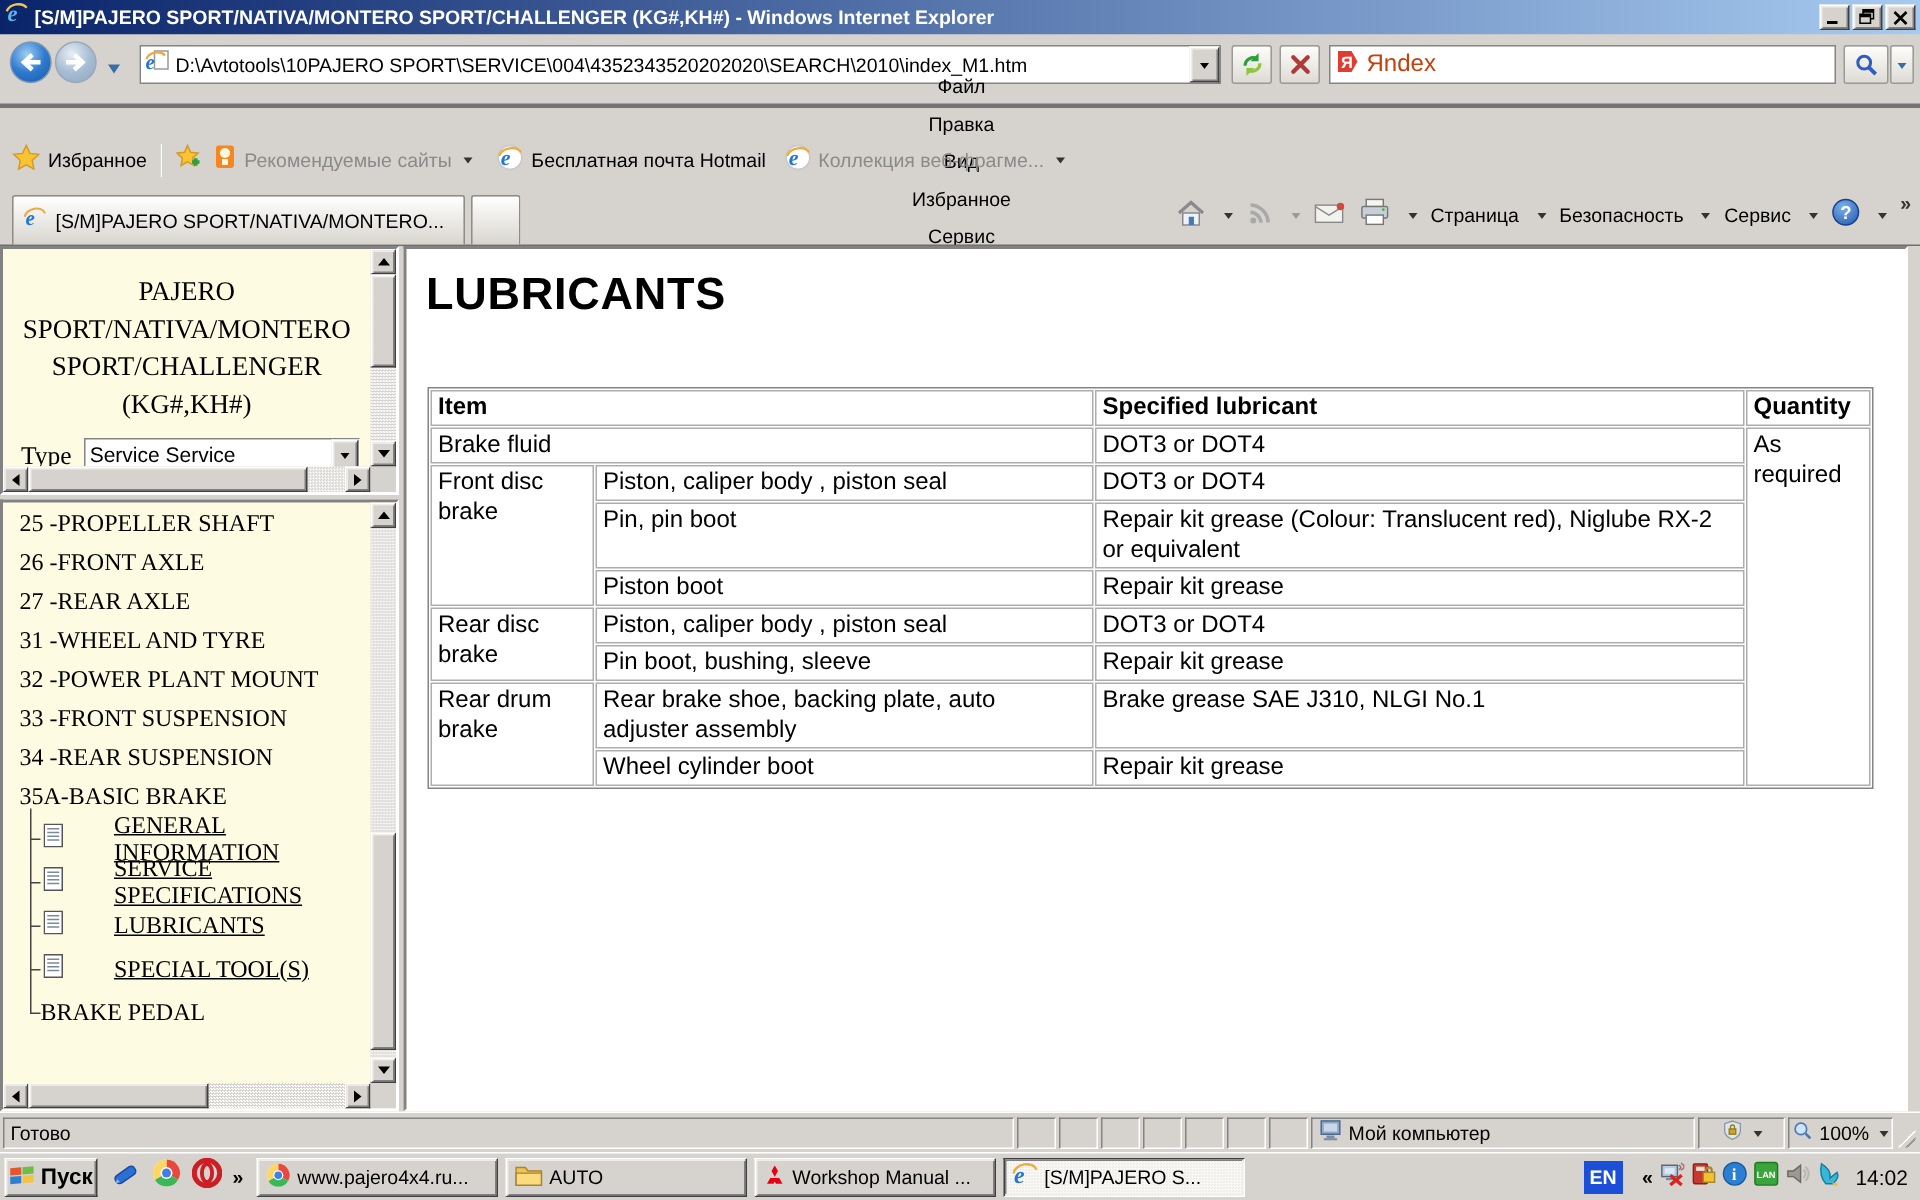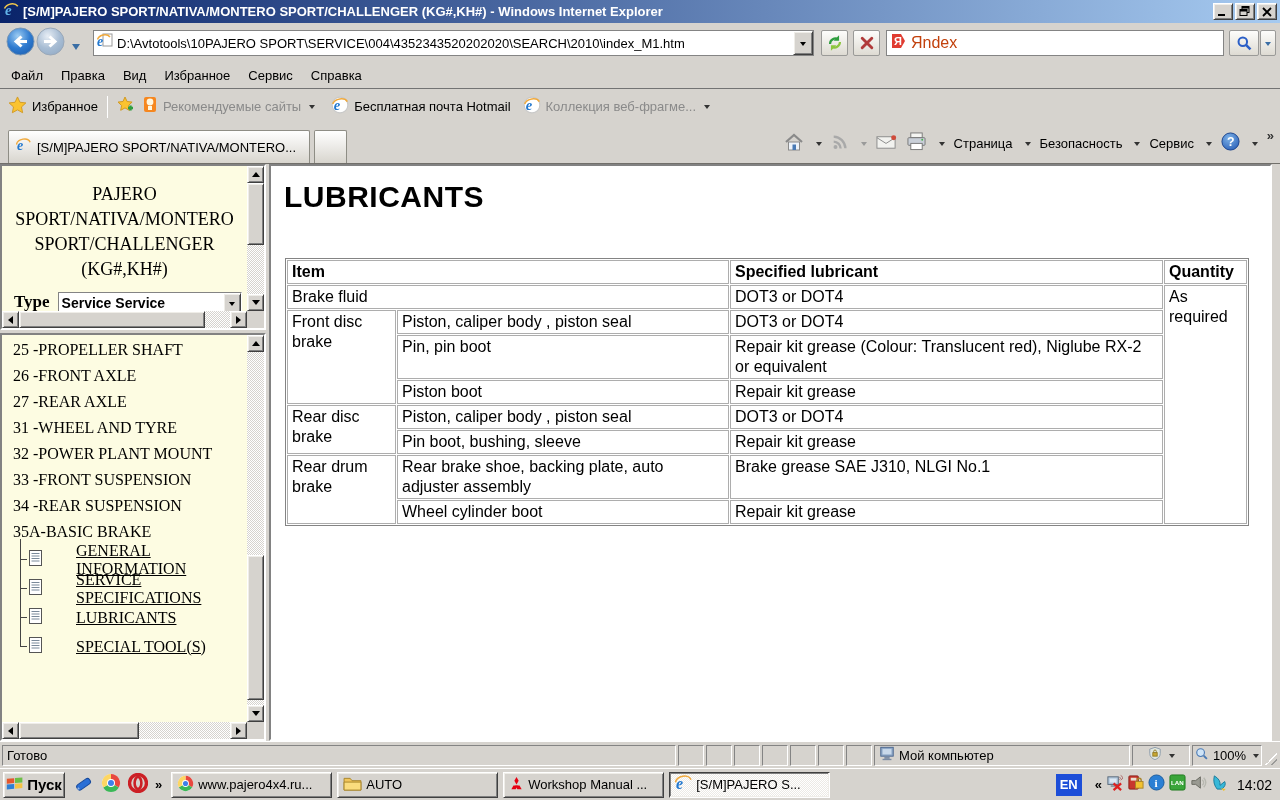--- a/index.html
+++ b/index.html
@@ -16,21 +16,21 @@
 
 #addrbar{position:absolute;left:0;top:23px;width:1280px;height:39px;background:#d6d3ce;}
 .navbtn{position:absolute;top:4px;width:29px;height:29px;border-radius:50%;}
 .addrfield{position:absolute;left:93px;top:7px;width:721px;height:26px;background:#fff;border:1px solid #848484;display:flex;align-items:center;padding-left:3px;gap:4px;}
 .addrtext{font-size:13px;white-space:nowrap;overflow:hidden;flex:1;}
 .addr-drop{width:20px;height:24px;display:flex;align-items:center;justify-content:center;flex:none;}
 .sqbtn{position:absolute;top:7px;height:26px;background:linear-gradient(#fdfdfb,#dedbd3);border:1px solid #9a9a98;border-radius:2px;display:flex;align-items:center;justify-content:center;}
 .searchfield{position:absolute;left:886px;top:7px;width:338px;height:26px;background:#fff;border:1px solid #848484;display:flex;align-items:center;padding:0 4px;gap:5px;}
 .searchtext{color:#c2410c;font-size:16px;}
 
-#menubar{position:absolute;left:0;top:62px;width:1280px;height:27px;display:flex;align-items:center;padding-left:2px;border-bottom:1px solid #737373;}
+#menubar{position:absolute;left:0;top:45px;width:1280px;height:27px;display:flex;align-items:center;padding-left:2px;border-bottom:3px solid #737373;flex-direction:column;}
 .menu-item{font-size:13px;padding:5px 9px;}
 
 #favbar{position:absolute;left:0;top:89px;width:1280px;height:35px;display:flex;align-items:center;font-size:13px;gap:5px;padding-left:8px;}
 .vsep{width:1px;height:22px;background:#9a9a98;border-right:1px solid #fff;margin:0 4px;}
 .gray{color:#8a8a8a;}
 .tri-d{width:0;height:0;border:3px solid transparent;border-top:4px solid #333;display:inline-block;margin-left:3px;position:relative;top:2px;}
 .tri-d.dis{border-top-color:#9a9a9a;}
 
 #tabbar{position:absolute;left:0;top:124px;width:1280px;height:40px;border-bottom:1px solid #716f6a;}
 .tab{position:absolute;left:8px;bottom:0;width:302px;height:33px;background:linear-gradient(#ffffff,#d8d5ce);border:1px solid #8e8d85;border-bottom:none;border-radius:2px 2px 0 0;display:flex;align-items:center;padding:0 7px;gap:6px;font-size:13px;}
@@ -47,21 +47,21 @@
 .vscroll{position:absolute;right:0;top:0;width:17px;bottom:17px;}
 .hscroll{position:absolute;left:0;bottom:0;height:17px;right:17px;display:flex;}
 .sbcorner{position:absolute;right:0;bottom:0;width:17px;height:17px;background:#d6d3ce;}
 .sb-btn{width:17px;height:17px;display:flex;align-items:center;justify-content:center;flex:none;}
 .arr{width:0;height:0;display:block;}
 .arr.up{border:4px solid transparent;border-bottom:5px solid #000;margin-top:-4px;}
 .arr.down{border:4px solid transparent;border-top:5px solid #000;margin-bottom:-4px;}
 .arr.left{border:4px solid transparent;border-right:5px solid #000;margin-left:-4px;}
 .arr.right{border:4px solid transparent;border-left:5px solid #000;margin-right:-4px;}
 .side-title{font-family:"Liberation Serif",serif;font-size:18px;line-height:25px;text-align:center;margin-top:16px;}
-.type-row{position:absolute;left:12px;top:126px;display:flex;gap:8px;align-items:flex-start;font-family:"Liberation Serif",serif;font-size:17px;font-weight:bold;}
+.type-row{position:absolute;left:12px;top:126px;display:flex;gap:8px;align-items:flex-end;font-family:"Liberation Serif",serif;font-size:17px;}
 .sel{width:184px;height:22px;background:#fff;border:1px solid;border-color:#848484 #fff #fff #848484;display:flex;align-items:center;}
 .sel .seltext{flex:1;font-size:14px;padding-left:3px;font-family:"Liberation Sans",sans-serif;}
 .sel .selbtn{width:18px;height:20px;display:flex;align-items:center;justify-content:center;}
 .chapters{font-family:"Liberation Serif",serif;font-size:16px;padding:2px 0 0 11px;color:#000;}
 .chapter{height:26px;display:flex;align-items:center;}
 .tree{position:relative;margin-left:7px;}
 .treeline{position:absolute;left:0;top:-6px;bottom:14px;width:1px;background:#444;}
 .tree-row{height:29px;display:flex;align-items:center;}
 .tick{width:7px;height:1px;background:#444;flex:none;}
 .docicon{margin:0 4px 0 2px;flex:none;}
@@ -408,20 +408,24 @@
               <a href="#">LUBRICANTS</a>
             </div>
             <div class="tree-row">
                 <span class="tick"></span>
               <span class="docicon"><svg width="13" height="16" viewBox="0 0 13 16">
                     <rect x="0.5" y="0.5" width="12" height="15" fill="#fff" stroke="#555"></rect>
                     <path d="M2.5 3.5h8M2.5 6h8M2.5 8.5h8M2.5 11h8" stroke="#7a8a9a"></path>
                   </svg></span>
               <a href="#">SPECIAL TOOL(S)</a>
             </div>
+            <div class="tree-row">
+                <span class="tick"></span>
+              <span class="plain">BRAKE PEDAL</span>
+            </div>
           </div>
         </div>
       </div>
       <div class="vscroll dither">
         <span class="sb-btn btn3d" style="position:absolute;top:0">
             <span class="arr up"></span>
           </span>
         <span class="btn3d" style="position:absolute;top:220px;height:145px;left:0;right:0"></span>
         <span class="sb-btn btn3d" style="position:absolute;bottom:0">
             <span class="arr down"></span>

